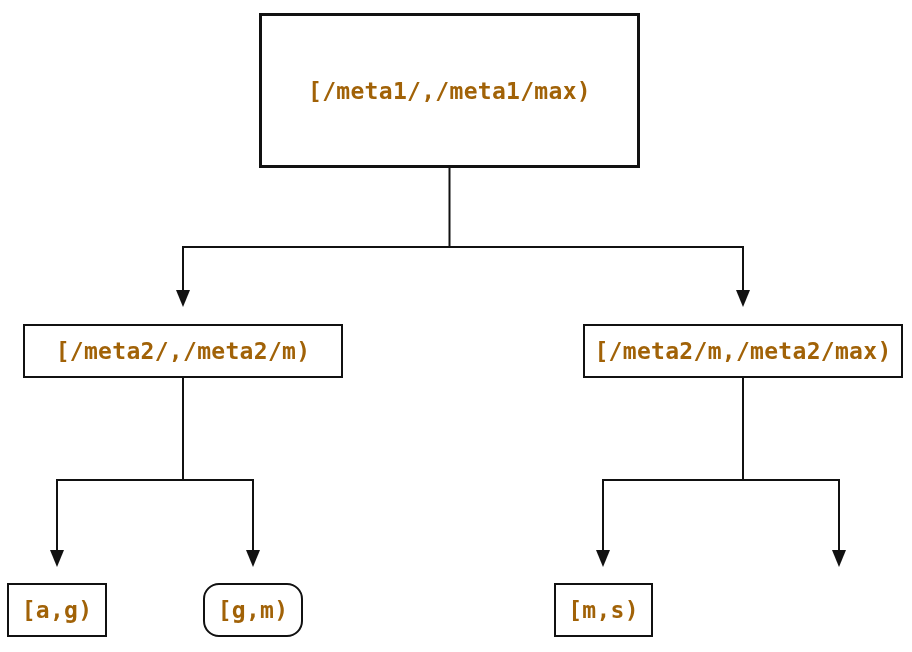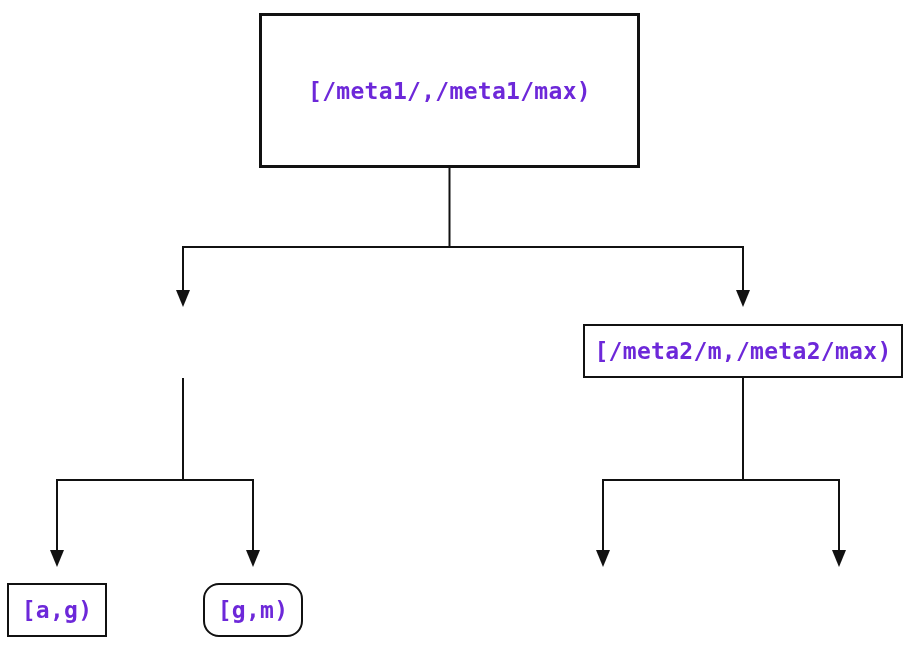--- a/index.html
+++ b/index.html
@@ -32,21 +32,21 @@
     stroke: none;
   }
   .node {
     position: absolute;
     box-sizing: border-box;
     display: flex;
     align-items: center;
     justify-content: center;
     border: 2.5px solid #111111;
     background: #ffffff;
-    color: #6d28d9;
+    color: #a16207;
     font-size: 23px;
     font-weight: bold;
     white-space: pre;
     letter-spacing: 0.3px;
   }
   #n-root { left: 259px; top: 13px;  width: 381px; height: 155px; border-width: 3px; }
   #n-l2a  { left: 23px;  top: 324px; width: 320px; height: 54px; }
   #n-l2b  { left: 583px; top: 324px; width: 320px; height: 54px; }
   #n-l3a  { left: 7px;   top: 583px; width: 100px; height: 54px; }
   #n-l3b  { left: 203px; top: 583px; width: 100px; height: 54px; border-radius: 16px; }
@@ -70,17 +70,19 @@
     <polygon class="arrowhead" points="50,550 64,550 57,567"></polygon>
     <polygon class="arrowhead" points="246,550 260,550 253,567"></polygon>
 
     <path class="edge" d="M743 378 V480"></path>
     <path class="edge" d="M603 551 V480 H839 V551"></path>
     <polygon class="arrowhead" points="596,550 610,550 603,567"></polygon>
     <polygon class="arrowhead" points="832,550 846,550 839,567"></polygon>
   </svg>
 
   <div class="node" id="n-root">[/meta1/,/meta1/max)</div>
+  <div class="node" id="n-l2a">[/meta2/,/meta2/m)</div>
   <div class="node" id="n-l2b">[/meta2/m,/meta2/max)</div>
   <div class="node" id="n-l3a">[a,g)</div>
   <div class="node" id="n-l3b">[g,m)</div>
+  <div class="node" id="n-l3c">[m,s)</div>
 
 </div>
 
 </body></html>

